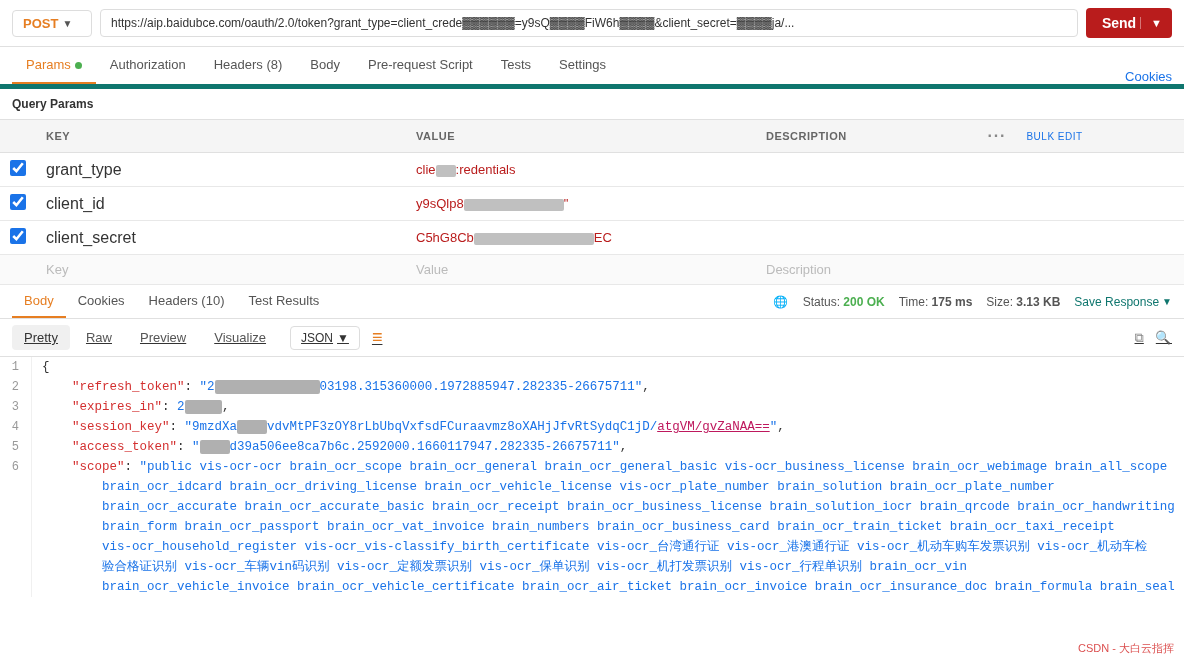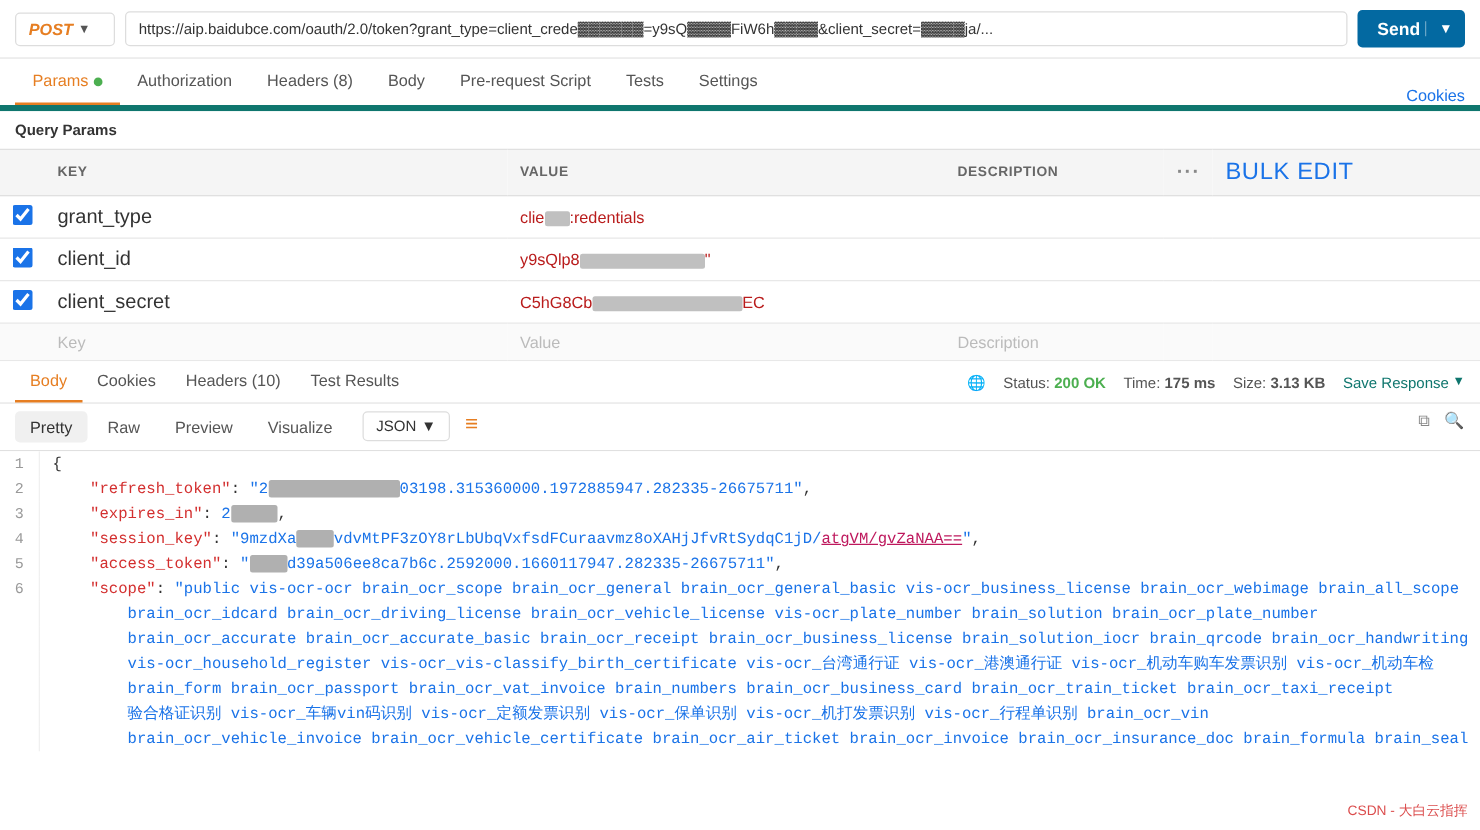--- a/index.html
+++ b/index.html
@@ -1,23 +1,23 @@
 <!DOCTYPE html>
 <html><head>
   <meta charset="utf-8">
   <style>
     * { box-sizing: border-box; margin: 0; padding: 0; }
     body { font-family: -apple-system, BlinkMacSystemFont, 'Segoe UI', Arial, sans-serif; font-size: 13px; background: #fff; color: #333; overflow: hidden; width: 1184px; height: 664px; }
 
     
     .top-bar { display: flex; align-items: center; padding: 8px 12px; background: #fff; border-bottom: 1px solid #e0e0e0; gap: 8px; }
-    .method-select { display: flex; align-items: center; background: #fff; border: 1px solid #ddd; border-radius: 4px; padding: 5px 10px; font-size: 13px; font-weight: 700; color: #e67e22; cursor: pointer; gap: 4px; min-width: 80px; font-style: italic; }
+    .method-select { display: flex; align-items: center; background: #fff; border: 1px solid #ddd; border-radius: 4px; padding: 5px 10px; font-size: 13px; font-weight: 700; color: #e67e22; cursor: pointer; gap: 4px; min-width: 80px; }
     .method-select .arrow { font-size: 10px; color: #555; }
     .url-input { flex: 1; border: 1px solid #ddd; border-radius: 4px; padding: 6px 10px; font-size: 12px; color: #333; outline: none; }
-    .send-btn { display: flex; align-items: center; background: #0369a1; color: white; border: none; border-radius: 4px; padding: 7px 0 7px 16px; font-size: 14px; font-weight: 600; cursor: pointer; gap: 0; }
+    .send-btn { display: flex; align-items: center; background: #b91c1c; color: white; border: none; border-radius: 4px; padding: 7px 0 7px 16px; font-size: 14px; font-weight: 600; cursor: pointer; gap: 0; }
     .send-btn-label { padding-right: 4px; }
     .send-btn-arrow { padding: 0 10px; border-left: 1px solid rgba(255,255,255,0.4); font-size: 11px; }
 
     
     .tabs-row { display: flex; align-items: flex-end; padding: 0 12px; border-bottom: 5px solid #0f766e; background: #fff; }
     .tab { padding: 10px 14px; font-size: 13px; color: #555; cursor: pointer; border-bottom: 2px solid transparent; }
     .tab.active { color: #e67e22; border-bottom: 2px solid #e67e22; }
     .tab .dot { display: inline-block; width: 7px; height: 7px; background: #4caf50; border-radius: 50%; margin-left: 4px; vertical-align: middle; }
     .cookies-link { margin-left: auto; color: #1a73e8; font-size: 13px; cursor: pointer; }
 
@@ -29,38 +29,38 @@
     .params-table th { background: #f5f5f5; padding: 7px 10px; text-align: left; font-size: 11px; font-weight: 700; color: #666; border-bottom: 1px solid #e0e0e0; border-top: 1px solid #e0e0e0; text-transform: uppercase; letter-spacing: 0.5px; }
     .params-table td { padding: 7px 10px; border-bottom: 1px solid #e8e8e8; font-size: 13px; vertical-align: middle; }
     .col-check { width: 36px; }
     .col-key { width: 370px; }
     .col-value { width: 350px; }
     .col-desc { flex: 1; }
     .checkbox { width: 16px; height: 16px; accent-color: #1a73e8; cursor: pointer; }
     .key-text { font-size: 16px; color: #333; }
     .value-text { font-size: 13px; color: #b91c1c; }
     .placeholder-text { font-size: 13px; color: #bbb; }
-    .bulk-edit { color: #1a73e8; font-size: 19px; font-weight: 500; cursor: pointer; }
+    .bulk-edit { color: #1a73e8; font-size: 10px; font-weight: 500; cursor: pointer; }
     .more-icon { color: #888; font-size: 16px; cursor: pointer; letter-spacing: 1px; }
 
     
     .blurred { background: #c0c0c0; color: transparent; border-radius: 2px; display: inline-block; height: 12px; vertical-align: middle; }
 
     
     .body-tabs-row { display: flex; align-items: center; padding: 0 12px; border-bottom: 1px solid #e0e0e0; background: #fff; }
     .body-tab { padding: 8px 12px; font-size: 13px; color: #555; cursor: pointer; border-bottom: 2px solid transparent; }
     .body-tab.active { color: #e67e22; border-bottom: 2px solid #e67e22; }
     .response-info { margin-left: auto; display: flex; align-items: center; gap: 14px; font-size: 12px; color: #555; }
     .status-ok { color: #4caf50; font-weight: 600; }
     .globe-icon { color: #888; }
     .save-response { color: #0f766e; font-size: 12px; cursor: pointer; display: flex; align-items: center; gap: 3px; }
     .save-arrow { font-size: 10px; }
 
     
-    .format-tabs-row { display: flex; align-items: flex-start; padding: 6px 12px; border-bottom: 1px solid #e0e0e0; background: #fff; gap: 4px; }
+    .format-tabs-row { display: flex; align-items: center; padding: 6px 12px; border-bottom: 1px solid #e0e0e0; background: #fff; gap: 4px; text-decoration: underline; }
     .fmt-tab { padding: 5px 12px; font-size: 13px; color: #555; cursor: pointer; border-radius: 4px; }
     .fmt-tab.active { background: #f0f0f0; color: #333; font-weight: 500; }
     .json-select { display: flex; align-items: center; background: #fff; border: 1px solid #ddd; border-radius: 4px; padding: 4px 10px; font-size: 12px; color: #333; cursor: pointer; gap: 4px; margin-left: 8px; }
     .filter-icon { color: #e67e22; font-size: 18px; cursor: pointer; margin-left: 8px; }
     .icons-right { margin-left: auto; display: flex; gap: 12px; }
 
     
     .json-viewer { background: #fff; padding: 0; font-family: 'Courier New', Courier, monospace; font-size: 12.5px; overflow: auto; height: 280px; border: none; }
     .json-line { display: flex; line-height: 20px; }
     .line-num { min-width: 32px; color: #999; text-align: right; padding-right: 12px; padding-left: 4px; user-select: none; font-size: 12px; border-right: 1px solid #f0f0f0; margin-right: 10px; }
@@ -241,28 +241,28 @@
   <div class="json-line">
     <span class="line-num"></span>
     <span class="json-content jv-s">        brain_ocr_idcard brain_ocr_driving_license brain_ocr_vehicle_license vis-ocr_plate_number brain_solution brain_ocr_plate_number</span>
   </div>
   <div class="json-line">
     <span class="line-num"></span>
     <span class="json-content jv-s">        brain_ocr_accurate brain_ocr_accurate_basic brain_ocr_receipt brain_ocr_business_license brain_solution_iocr brain_qrcode brain_ocr_handwriting</span>
   </div>
   <div class="json-line">
     <span class="line-num"></span>
+    <span class="json-content jv-s">        brain_form brain_ocr_passport brain_ocr_vat_invoice brain_numbers brain_ocr_business_card brain_ocr_train_ticket brain_ocr_taxi_receipt</span>
+  </div>
+  <div class="json-line">
+    <span class="line-num"></span>
     <span class="json-content jv-s">        vis-ocr_household_register vis-ocr_vis-classify_birth_certificate vis-ocr_台湾通行证 vis-ocr_港澳通行证 vis-ocr_机动车购车发票识别 vis-ocr_机动车检</span>
   </div>
   <div class="json-line">
     <span class="line-num"></span>
-    <span class="json-content jv-s">        brain_form brain_ocr_passport brain_ocr_vat_invoice brain_numbers brain_ocr_business_card brain_ocr_train_ticket brain_ocr_taxi_receipt</span>
-  </div>
-  <div class="json-line">
-    <span class="line-num"></span>
     <span class="json-content jv-s">        验合格证识别 vis-ocr_车辆vin码识别 vis-ocr_定额发票识别 vis-ocr_保单识别 vis-ocr_机打发票识别 vis-ocr_行程单识别 brain_ocr_vin</span>
   </div>
   <div class="json-line">
     <span class="line-num"></span>
     <span class="json-content jv-s">        brain_ocr_vehicle_invoice brain_ocr_vehicle_certificate brain_ocr_air_ticket brain_ocr_invoice brain_ocr_insurance_doc brain_formula brain_seal</span>
   </div>
 </div>
 
 <div class="watermark">CSDN - 大白云指挥</div>
 

